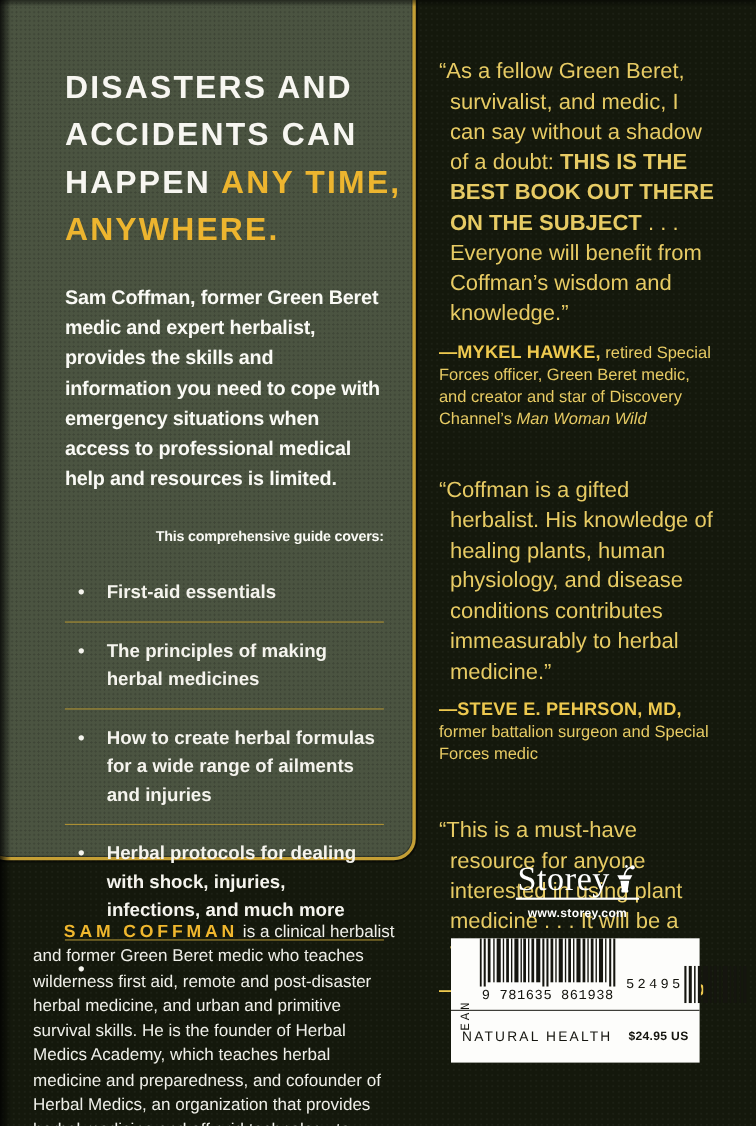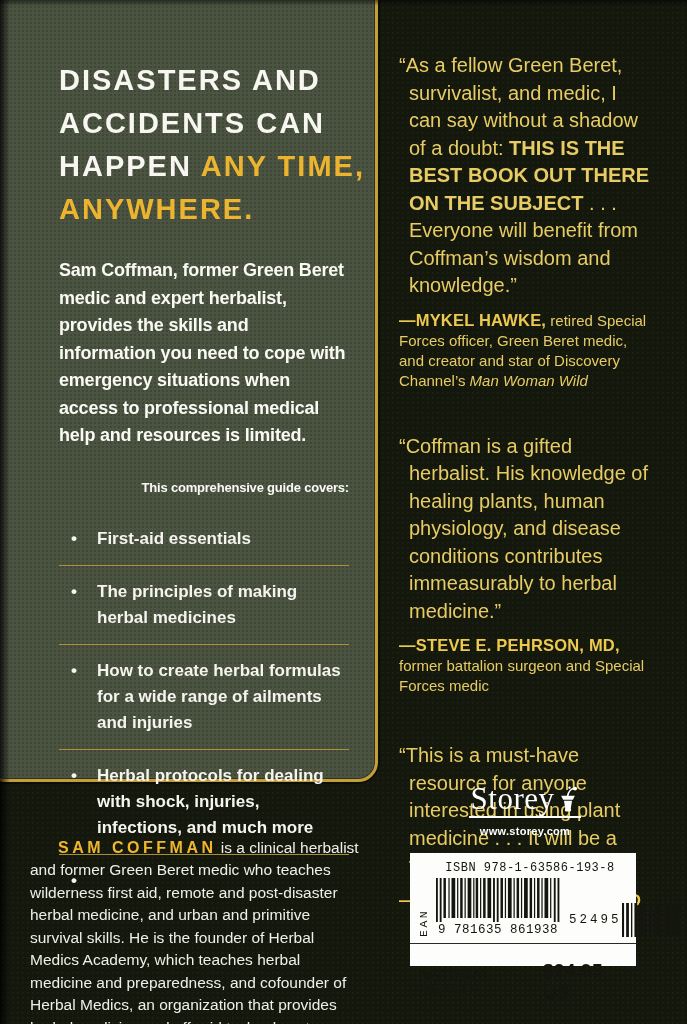--- a/index.html
+++ b/index.html
@@ -66,21 +66,21 @@
     font-size:11.5px;letter-spacing:2.5px;}
   .bc-body{display:flex;align-items:flex-end;gap:9px;margin:0 8px 0 26px;}
   .bc-main{display:flex;flex-direction:column;}
   .bc-main svg{display:block;}
   .bc-digits{font-size:12.5px;letter-spacing:.5px;margin-top:1px;white-space:nowrap;text-align:center;}
   .bc-supp{display:flex;align-items:center;}
   .bc-supp-code{font-size:12.5px;letter-spacing:3px;margin-bottom:1px;}
   .bc-foot{border-top:1px solid #2a2a24;margin-top:6px;display:flex;justify-content:space-between;
     align-items:center;padding:16px 10px 0 10px;font-family:"Liberation Sans", sans-serif;}
   .bc-cat{font-size:12.5px;letter-spacing:2px;}
-  .bc-price{font-size:19px;font-weight:800;letter-spacing:.3px;}
+  .bc-price{font-size:11px;font-weight:800;letter-spacing:.3px;}
   
   .edge{position:absolute;left:0;top:0;width:10px;height:100%;z-index:9;
     background:linear-gradient(90deg, rgba(0,0,0,.78), rgba(0,0,0,0));}
   .edge-top{position:absolute;left:0;top:0;width:100%;height:6px;z-index:9;
     background:linear-gradient(180deg, rgba(0,0,0,.5), rgba(0,0,0,0));}
 </style>
 </head>
 <body>
 
 <div>
@@ -126,21 +126,20 @@
         <path d="M4.5 11.5 h15 l-2.2 4.2 h-10.6 z" fill="#fff"></path>
         <path d="M7.6 16.8 h8.8 l-1.2 7.6 a3.2 3.2 0 0 1 -6.4 0 z" fill="#fff"></path>
         <rect x="8.6" y="25.4" width="6.8" height="3.2" rx="1.2" fill="#fff"></rect>
       </svg>
     </div>
     <div class="logo-underline"></div>
     <div class="site">www.storey.com</div>
   </div>
 
   <div class="bc">
-    <div class="bc-isbn">ISBN 978-1-63586-193-8</div>
     <div class="bc-ean">EAN</div>
     <div class="bc-body">
       <div class="bc-main">
         <svg width="124" height="44" viewBox="0 0 100 44" preserveAspectRatio="none" aria-hidden="true">
           <g fill="#15150f">
             <rect x="0" width="1.5" height="44"></rect>
               <rect x="3" width="1.5" height="44"></rect>
             <rect x="6" width="2" height="40"></rect>
               <rect x="10" width="1" height="40"></rect>
             <rect x="12.5" width="3" height="40"></rect>

